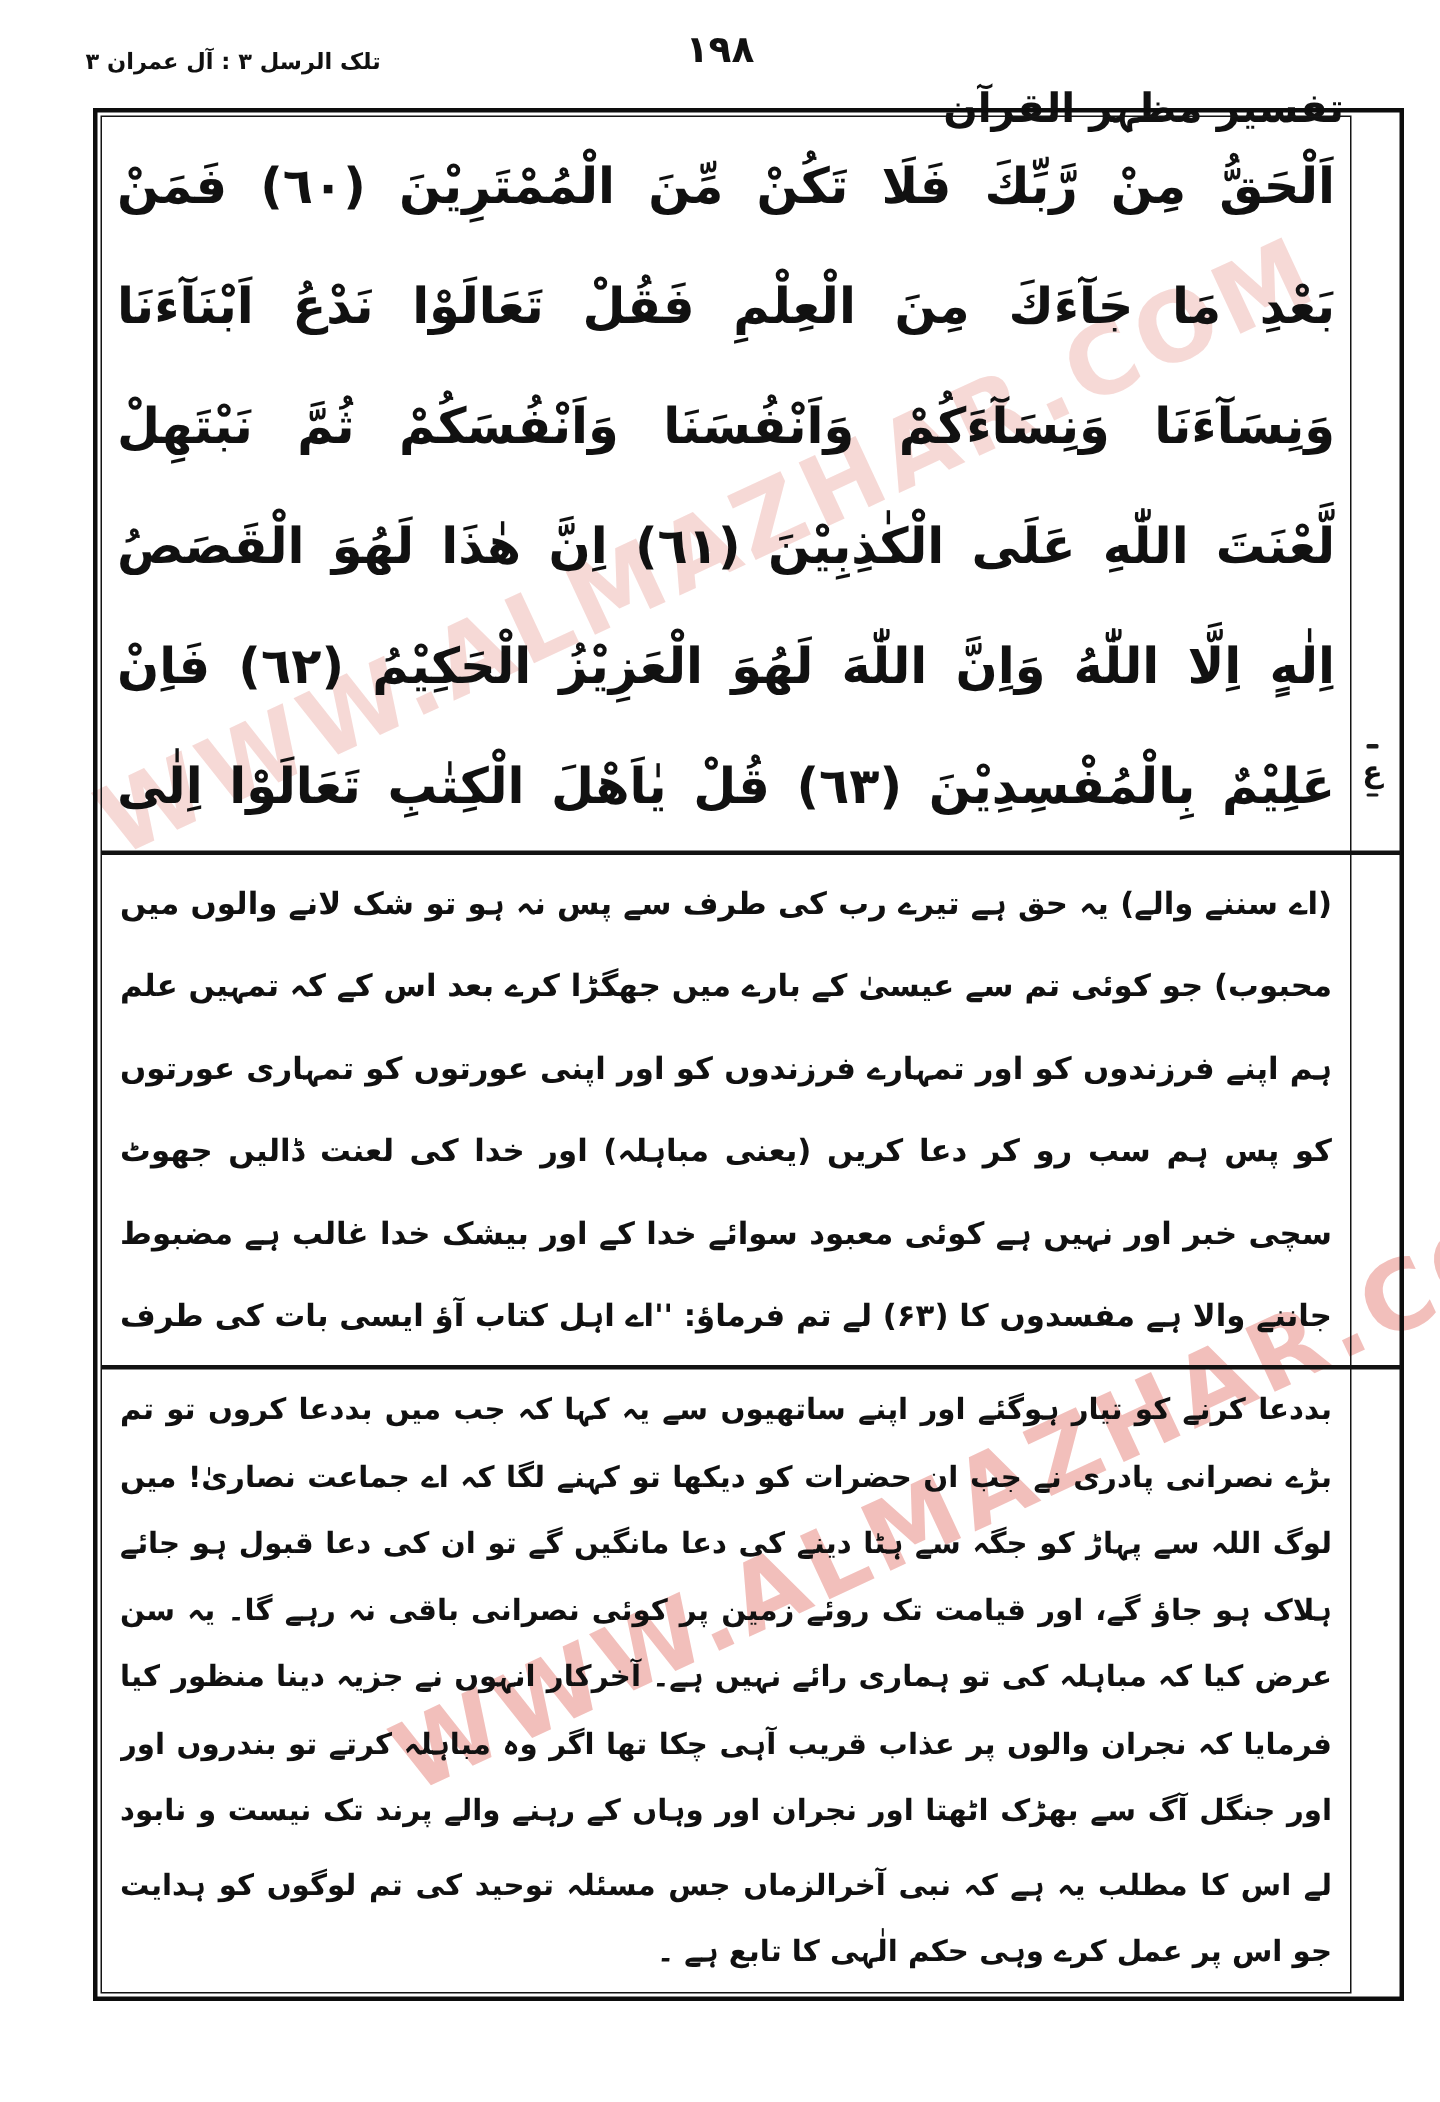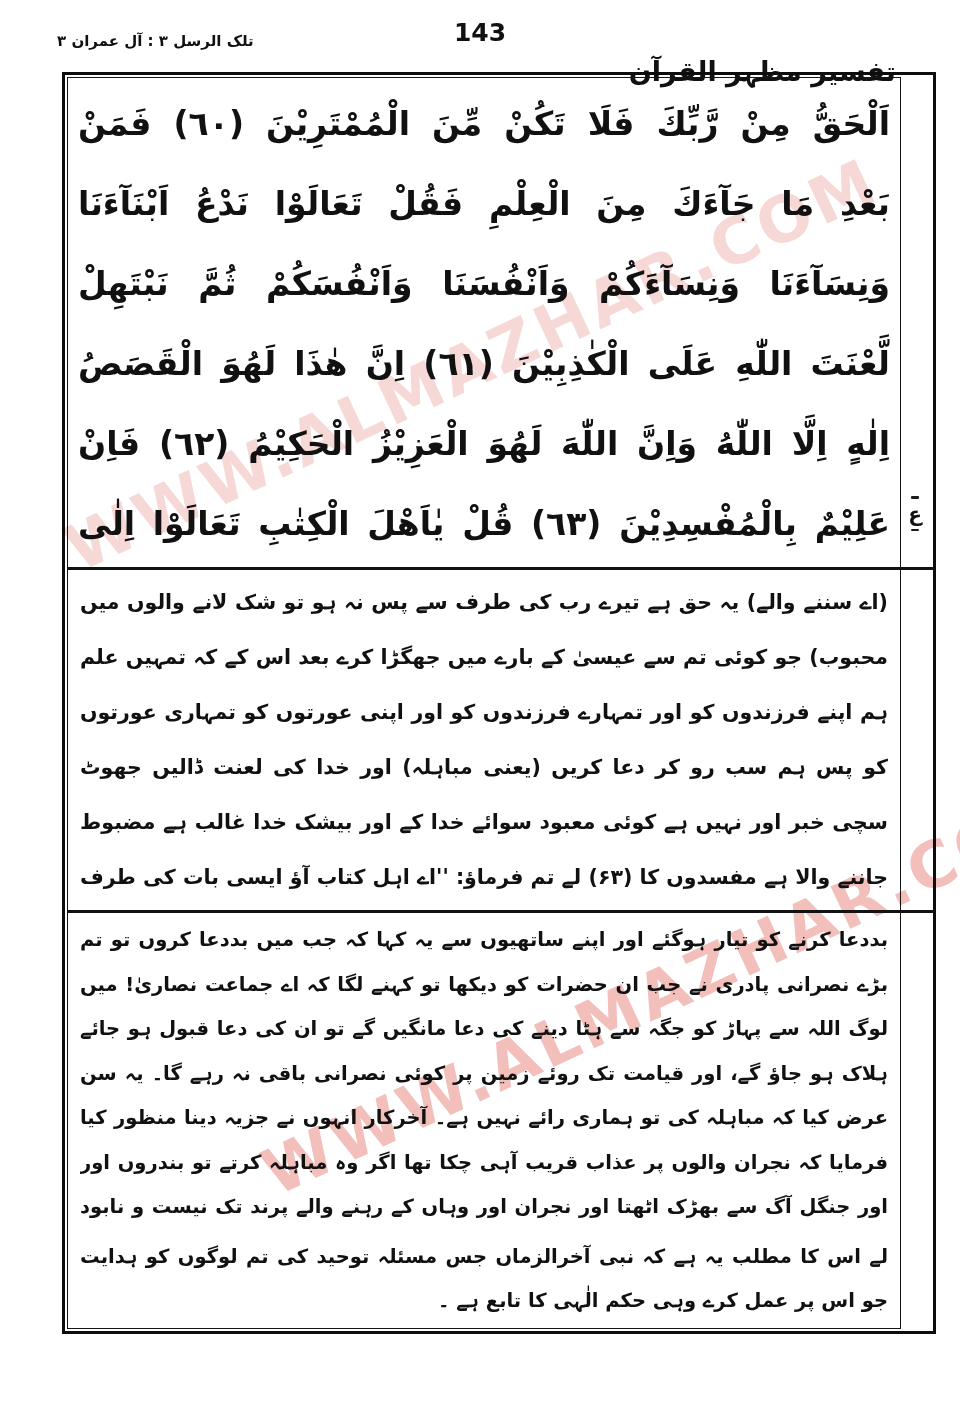--- a/index.html
+++ b/index.html
@@ -96,21 +96,21 @@
     font-size:19px; font-weight:bold; direction:rtl; z-index:1;
   }
 </style>
 </head>
 <body>
 
 <div class="page">
 
   <div class="header">
     <div class="header-title">تفسیر مظہر القرآن</div>
-    <div class="header-page-num">143</div>
+    <div class="header-page-num">۱۹۸</div>
     <div class="header-ref">تلک الرسل ۳ : آل عمران ۳</div>
   </div>
 
   <div class="watermark upper">WWW.ALMAZHAR.COM</div>
   <div class="watermark lower">WWW.ALMAZHAR.COM</div>
 
   <div class="main-box">
     <div class="inner-box">
 
       <div class="arabic-section" lang="ar">

